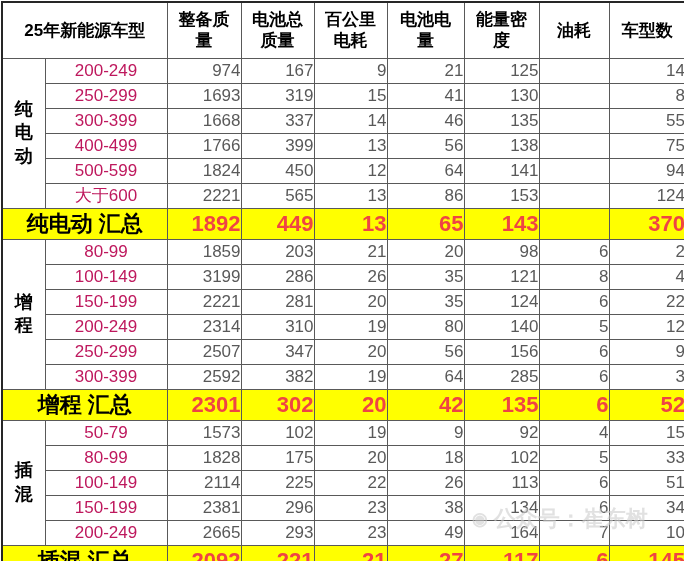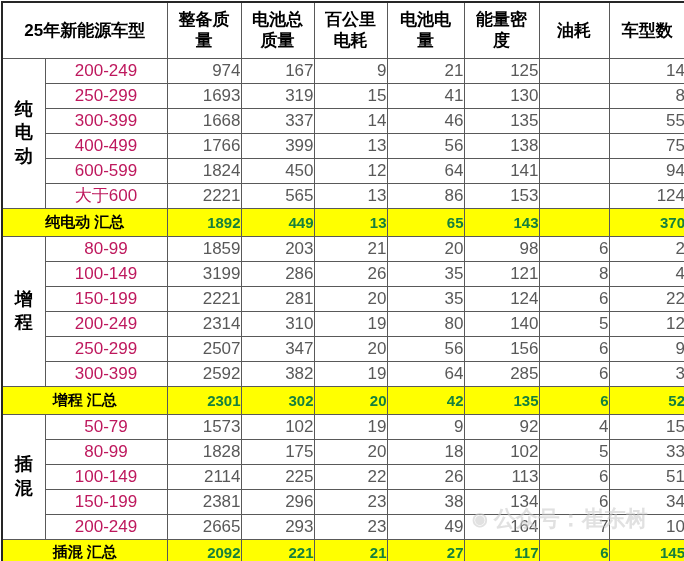--- a/index.html
+++ b/index.html
@@ -64,27 +64,27 @@
     font-weight: bold;
     color: #000000;
     font-size: 18px;
     line-height: 1.3;
     text-align: center;
   }
   tr.summary td {
     background: #FFFF00;
     font-weight: bold;
     color: #000000;
-    font-size: 15px;
+    font-size: 22px;
   }
   tr.summary td.sum-label {
     text-align: center;
   }
   tr.summary td.num {
-    color: #15803d;
+    color: #ef4444;
   }
   .watermark {
     position: absolute;
     left: 472px;
     top: 504px;
     display: flex;
     align-items: center;
     gap: 6px;
     font-size: 22px;
     font-weight: bold;
@@ -168,21 +168,21 @@
       <td class="range">400-499</td>
       <td class="num">1766</td>
       <td class="num">399</td>
       <td class="num">13</td>
       <td class="num">56</td>
       <td class="num">138</td>
       <td class="num"></td>
       <td class="num">75</td>
     </tr>
     <tr class="data">
-      <td class="range">600-599</td>
+      <td class="range">500-599</td>
       <td class="num">1824</td>
       <td class="num">450</td>
       <td class="num">12</td>
       <td class="num">64</td>
       <td class="num">141</td>
       <td class="num"></td>
       <td class="num">94</td>
     </tr>
     <tr class="data">
       <td class="range">大于600</td>

